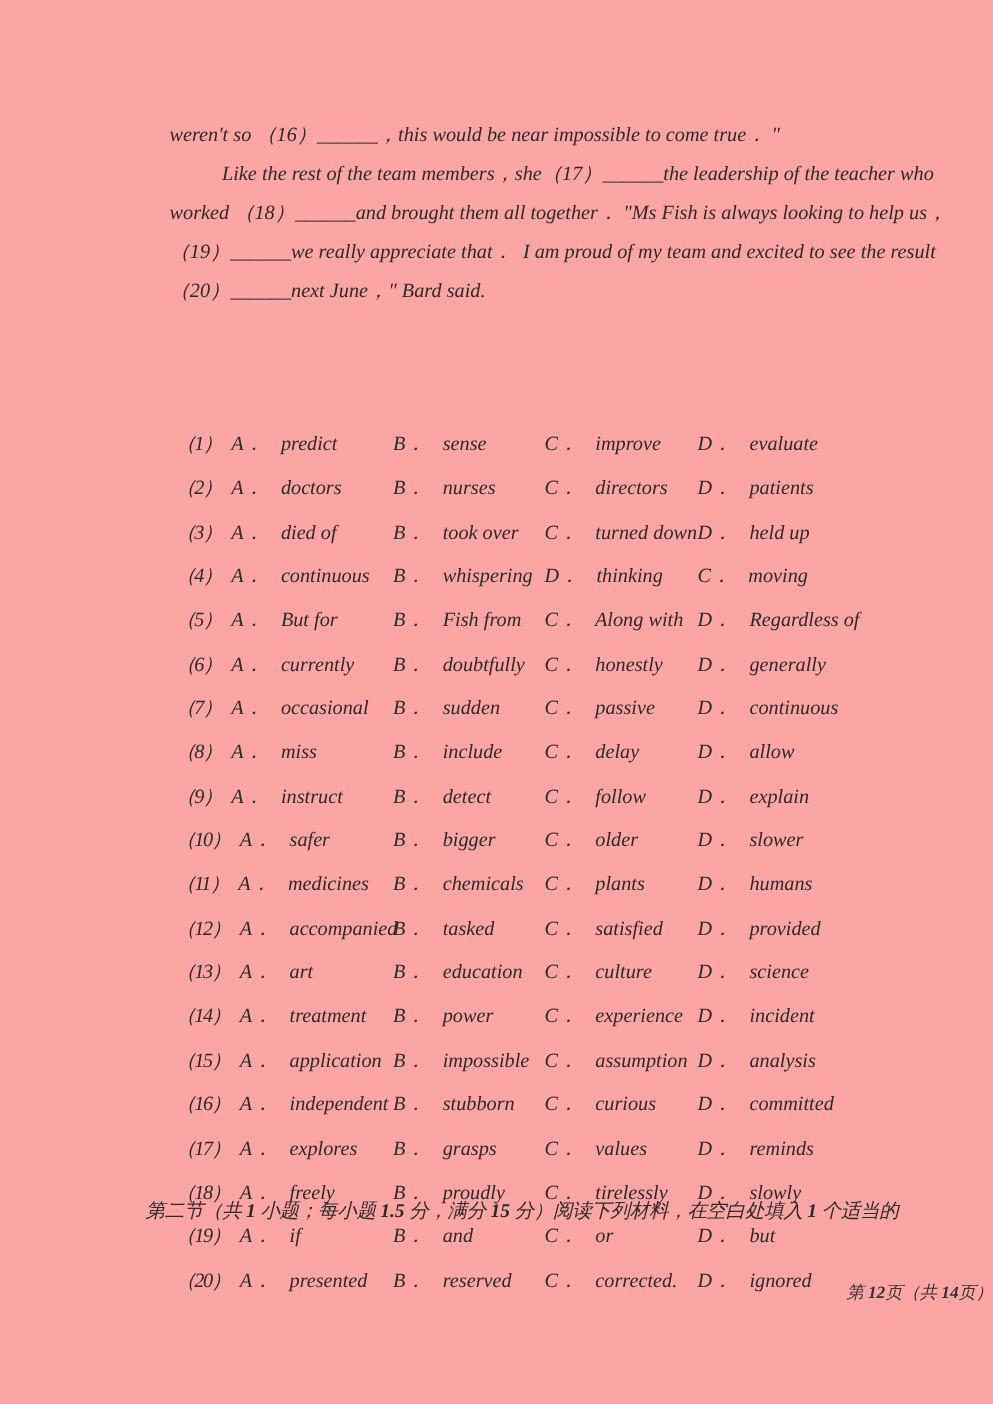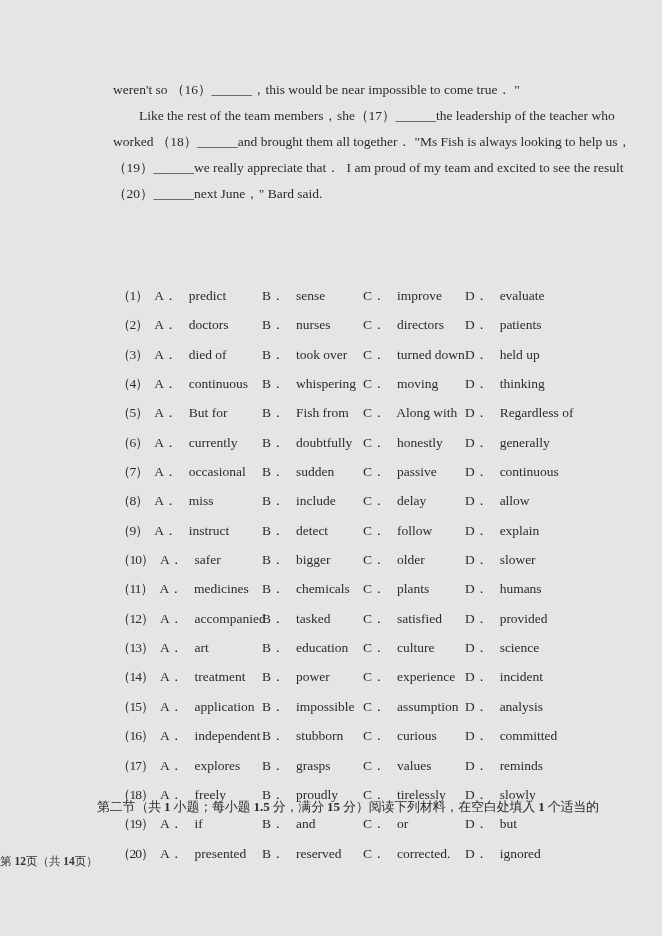--- a/index.html
+++ b/index.html
@@ -4,26 +4,26 @@
 <style>
   html, body { margin: 0; padding: 0; }
   body {
     width: 662px; height: 936px;
     background: #ffffff;
     font-family: "Liberation Serif", serif;
     color: #2b2b2b;
     position: relative;
     overflow: hidden;
   }
-  .page { position: absolute; inset: 0; background: #e5e5e5; }
+  .page { position: absolute; inset: 0; background: #fca5a5; font-style: italic; }
 
   
   .paragraph { position: absolute; left: 113px; top: 77px; }
   .p-line { font-size: 13.5px; line-height: 26px; white-space: pre; }
-  .p-line.indent { padding-left: 26px; }
+  .p-line.indent { padding-left: 26px; text-align: center; }
 
   
   .options { position: absolute; left: 117px; top: 233px; width: 460px; margin-top: 48px; }
   .opt-row {
     display: grid;
     grid-template-columns: 145px 101px 102px auto;
     height: 29.35px; line-height: 29.35px;
     font-size: 13.5px; white-space: nowrap;
   }
   .cell { overflow: visible; }
@@ -33,21 +33,21 @@
   
   .section-note {
     position: absolute; left: 97px; top: 798px;
     font-size: 13px; white-space: nowrap; letter-spacing: -0.2px;
   }
   .section-note .num { font-weight: bold; letter-spacing: 0; }
 
   
   .page-footer {
     position: absolute; left: 0; top: 854px; width: 662px;
-    text-align: left; font-size: 11.5px; color: #333;
+    text-align: right; font-size: 11.5px; color: #333;
   }
   .page-footer .num { font-weight: bold; }
 </style>
 </head>
 <body>
 
 <div class="page">
 
   <div class="paragraph">
     <div class="p-line">weren't so （16）______，this would be near impossible to come true． "</div>
@@ -119,26 +119,26 @@
     <span class="cell">
       <span class="qnum">（4）</span>
       <span class="olabel">A．</span>
       <span class="otext">continuous</span>
     </span>
     <span class="cell">
       <span class="olabel">B．</span>
       <span class="otext">whispering</span>
     </span>
     <span class="cell">
+      <span class="olabel">D．</span>
+      <span class="otext">thinking</span>
+    </span>
+    <span class="cell">
       <span class="olabel">C．</span>
       <span class="otext">moving</span>
-    </span>
-    <span class="cell">
-      <span class="olabel">D．</span>
-      <span class="otext">thinking</span>
     </span>
   </div>
       <div class="opt-row">
     <span class="cell">
       <span class="qnum">（5）</span>
       <span class="olabel">A．</span>
       <span class="otext">But for</span>
     </span>
     <span class="cell">
       <span class="olabel">B．</span>

